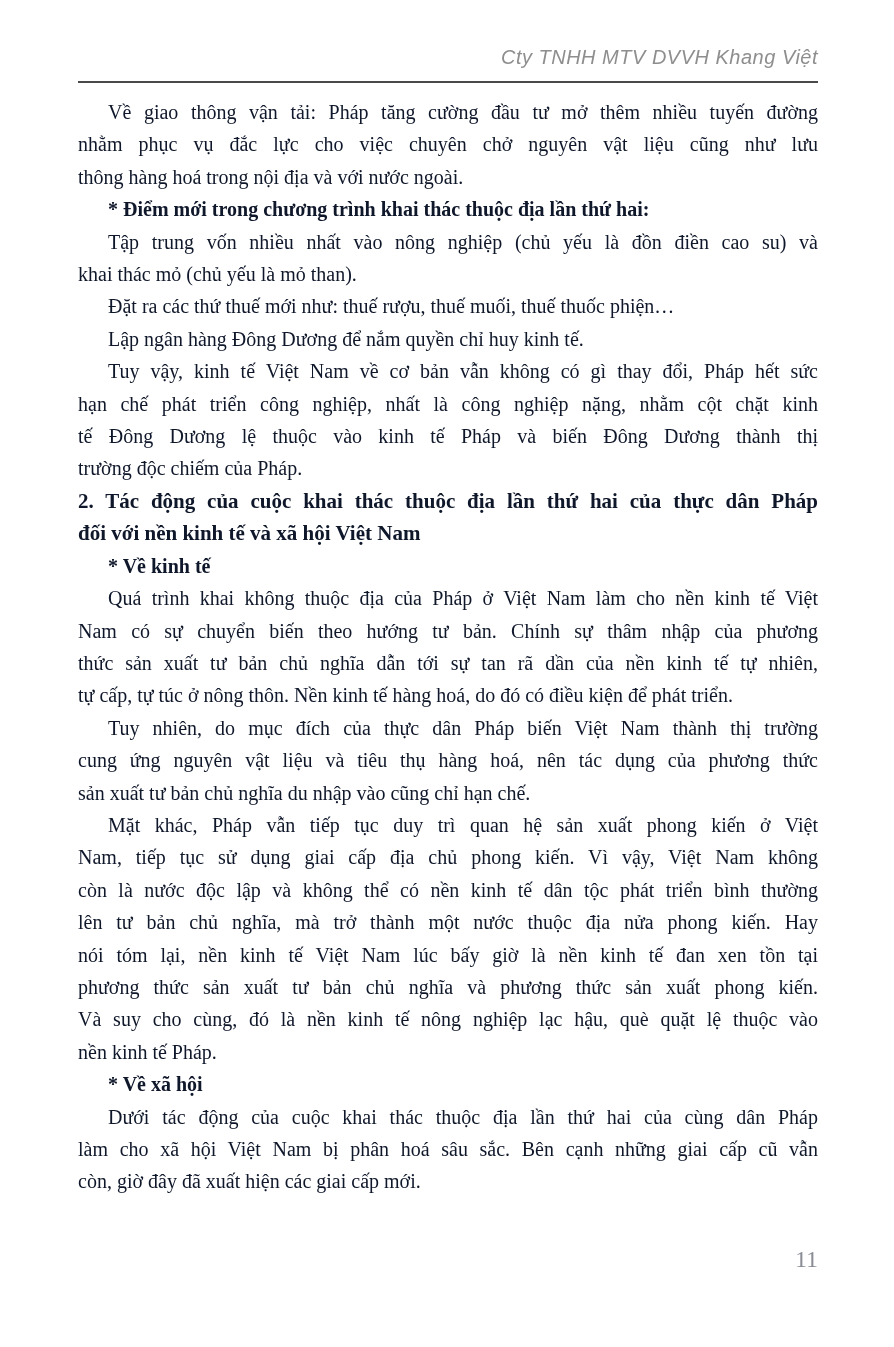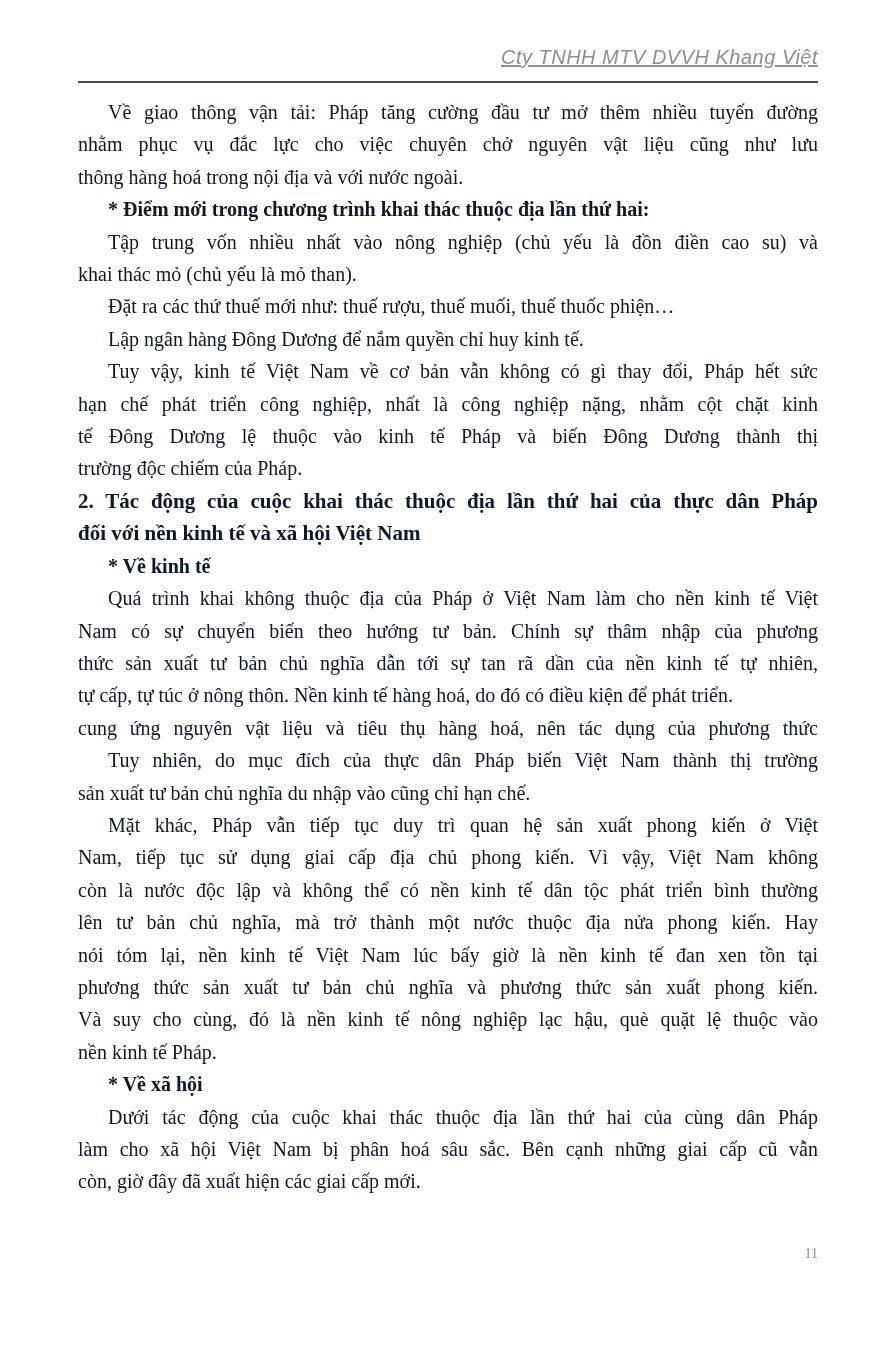--- a/index.html
+++ b/index.html
@@ -19,21 +19,20 @@
     position: absolute;
     top: 46px;
     left: 78px;
     width: 740px;
     text-align: right;
     font-family: "Liberation Sans", sans-serif;
     font-style: italic;
     font-size: 20px;
     letter-spacing: 0.5px;
     color: #8e8e8e;
-    text-decoration: underline;
   }
   .rule {
     position: absolute;
     top: 81px;
     left: 78px;
     width: 740px;
     height: 0;
     border-top: 2px solid #4a4a4a;
   }
   .body {
@@ -61,21 +60,21 @@
   .line.h2 {
     font-weight: bold;
     font-size: 21px;
   }
   .page-number {
     position: absolute;
     top: 1246px;
     left: 78px;
     width: 740px;
     text-align: right;
-    font-size: 14px;
+    font-size: 24px;
     color: #8a8d96;
   }
 </style>
 </head>
 <body>
 
 <div class="page">
   <div class="header">Cty TNHH MTV DVVH Khang Việt</div>
   <div class="rule"></div>
   <div class="body">
@@ -91,22 +90,22 @@
       <div class="line">hạn chế phát triển công nghiệp, nhất là công nghiệp nặng, nhằm cột chặt kinh</div>
       <div class="line">tế Đông Dương lệ thuộc vào kinh tế Pháp và biến Đông Dương thành thị</div>
       <div class="line last">trường độc chiếm của Pháp.</div>
       <div class="line h2">2. Tác động của cuộc khai thác thuộc địa lần thứ hai của thực dân Pháp</div>
       <div class="line h2 last">đối với nền kinh tế  và xã hội Việt Nam</div>
       <div class="line sub last">* Về kinh tế</div>
       <div class="line first">Quá trình khai không thuộc địa của Pháp ở Việt Nam làm cho nền kinh tế Việt</div>
       <div class="line">Nam có sự chuyển biến theo hướng tư bản. Chính sự thâm nhập của phương</div>
       <div class="line">thức sản xuất tư bản chủ nghĩa dẫn tới sự tan rã dần của nền kinh tế tự nhiên,</div>
       <div class="line last">tự cấp, tự túc ở nông thôn. Nền kinh tế hàng hoá, do đó có điều kiện để phát triển.</div>
+      <div class="line first">Tuy nhiên, do mục đích của thực dân Pháp biến Việt Nam thành thị trường</div>
       <div class="line">cung ứng nguyên vật liệu và tiêu thụ hàng hoá, nên tác dụng của phương thức</div>
-      <div class="line first">Tuy nhiên, do mục đích của thực dân Pháp biến Việt Nam thành thị trường</div>
       <div class="line last">sản xuất tư bản chủ nghĩa du nhập vào cũng chỉ hạn chế.</div>
       <div class="line first">Mặt khác, Pháp vẫn tiếp tục duy trì quan hệ sản xuất phong kiến ở Việt</div>
       <div class="line">Nam, tiếp tục sử dụng giai cấp địa chủ phong kiến. Vì vậy, Việt Nam không</div>
       <div class="line">còn là nước độc lập và không thể có nền kinh tế dân tộc phát triển bình thường</div>
       <div class="line">lên tư bản chủ nghĩa, mà trở thành một nước thuộc địa nửa phong kiến. Hay</div>
       <div class="line">nói tóm lại, nền kinh tế Việt Nam lúc bấy giờ là nền kinh tế đan xen tồn tại</div>
       <div class="line">phương thức sản xuất tư bản chủ nghĩa và phương thức sản xuất phong kiến.</div>
       <div class="line">Và suy cho cùng, đó là nền kinh tế nông nghiệp lạc hậu, què quặt lệ thuộc vào</div>
       <div class="line last">nền kinh tế Pháp.</div>
       <div class="line sub last">* Về xã hội</div>

